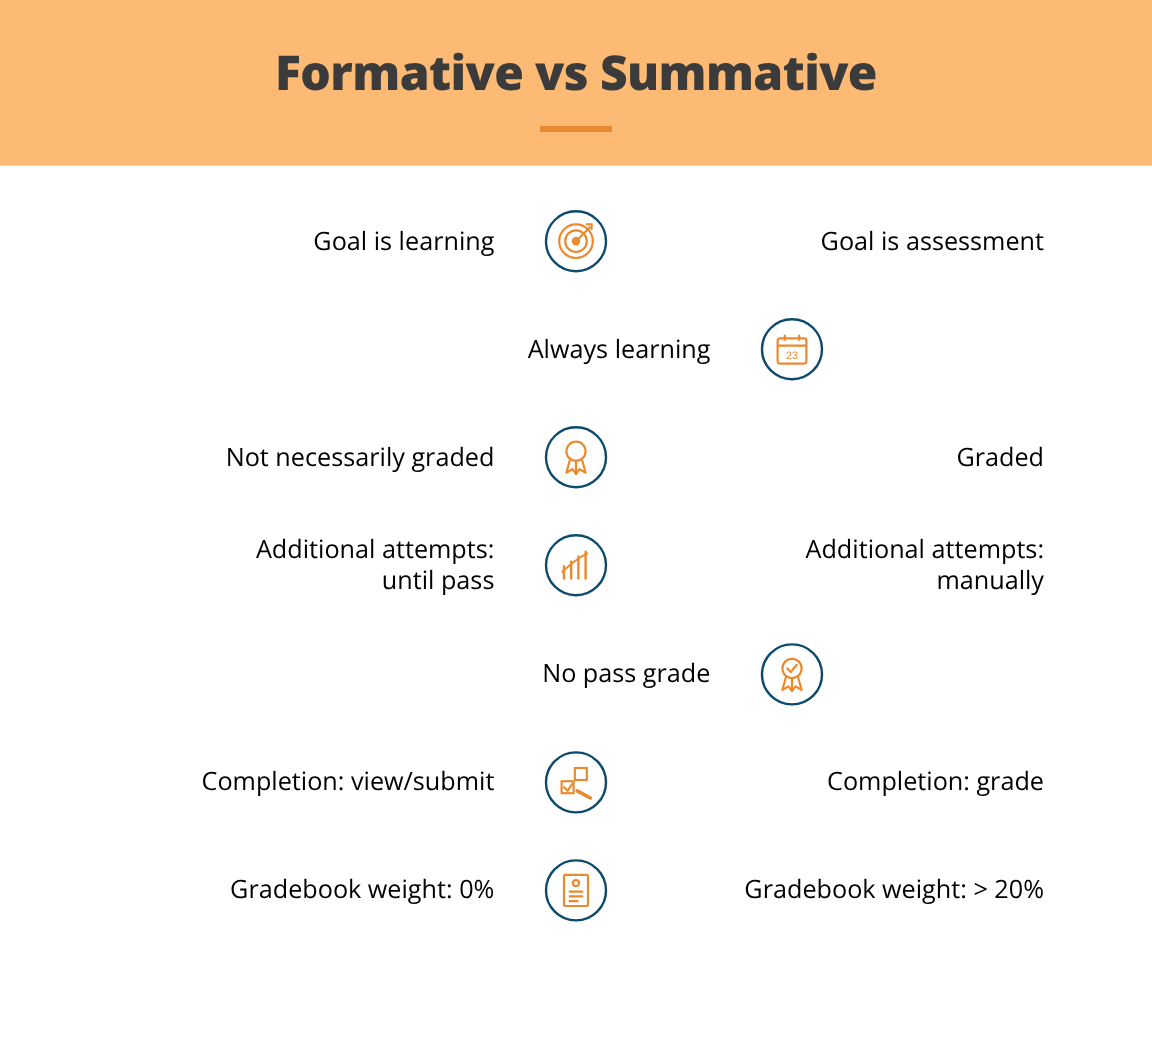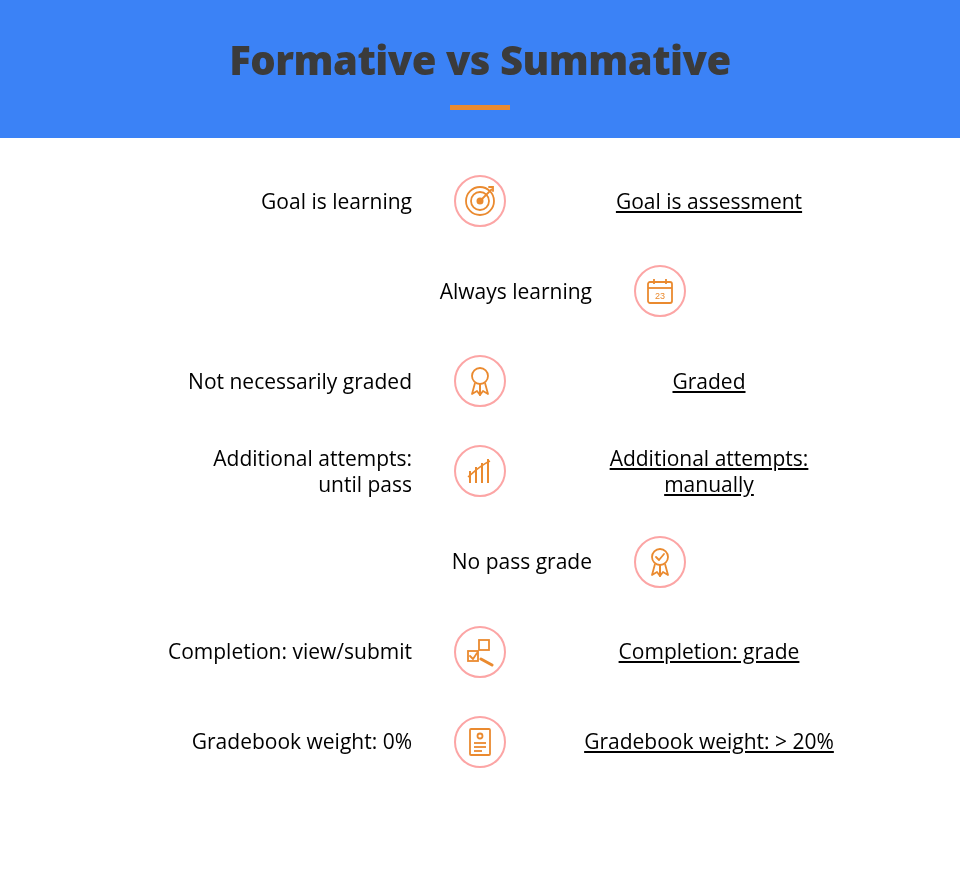--- a/index.html
+++ b/index.html
@@ -4,21 +4,21 @@
 <style>
   * { margin: 0; padding: 0; box-sizing: border-box; }
   body {
     font-family: "Open Sans", "Segoe UI", Arial, sans-serif;
     width: 960px;
     height: 886px;
     background: #ffffff;
     color: #3b3b3b;
   }
   .header {
-    background: #3b82f6;
+    background: #fdba74;
     text-align: center;
     padding: 32px 0 28px 0;
   }
   .title {
     font-size: 40px;
     font-weight: 800;
     color: #3b3b3b;
     letter-spacing: -0.5px;
   }
   .underline {
@@ -37,31 +37,31 @@
     margin: 0 auto;
     padding: 19px 0;
   }
   .left, .right {
     width: 360px;
     font-size: 21px;
     color: #000000;
     line-height: 1.25;
   }
   .left  { text-align: right; padding-right: 38px; }
-  .right { text-align: center;  padding-left: 38px; text-decoration: underline;  }
+  .right { text-align: right;  padding-left: 38px;  }
   .icon-wrap {
     width: 60px;
     display: flex;
     justify-content: center;
     align-items: center;
   }
   .icon-circle {
     width: 52px;
     height: 52px;
-    border: 2px solid #fca5a5;
+    border: 2px solid #0c4a6e;
     border-radius: 50%;
     display: flex;
     align-items: center;
     justify-content: center;
     color: #6d28d9;
   }
   .icon-circle svg { display: block; }
 </style>
 </head>
 <body>

